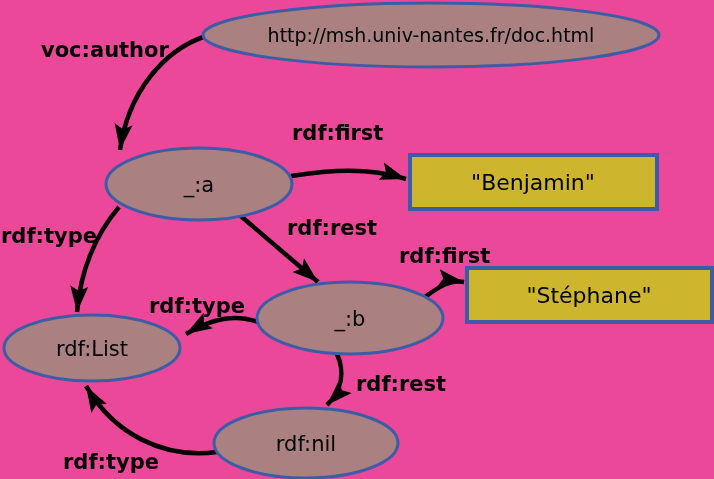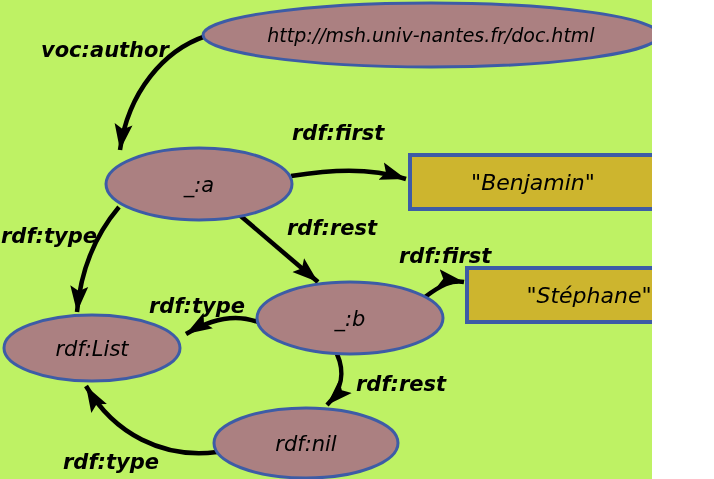--- a/index.html
+++ b/index.html
@@ -1,16 +1,16 @@
 <!DOCTYPE html>
 <html><head>
 <meta charset="utf-8">
 <style>
   html, body { margin: 0; padding: 0; background: #ffffff; }
-  .stage { width: 652px; height: 479px; position: relative; background: #bef264; overflow: hidden; font-style: italic; }
+  .stage { width: 714px; height: 479px; position: relative; background: #ec4899; overflow: hidden; }
   svg { display: block; }
   .node-label   { font-family: "DejaVu Sans", sans-serif; font-size: 21px; fill: #000000; text-anchor: middle; }
   .url-label    { font-family: "DejaVu Sans", sans-serif; font-size: 19px; fill: #000000; text-anchor: middle; }
   .literal-label{ font-family: "DejaVu Sans", sans-serif; font-size: 22px; fill: #000000; text-anchor: middle; }
   .edge-label   { font-family: "DejaVu Sans", sans-serif; font-size: 21px; font-weight: bold; fill: #000000; }
   .edge-path    { fill: none; stroke: #000000; stroke-width: 4.5px; }
   .node-shape   { stroke-width: 3px; }
   .literal-shape{ stroke-width: 4px; }
 </style>
 </head>

